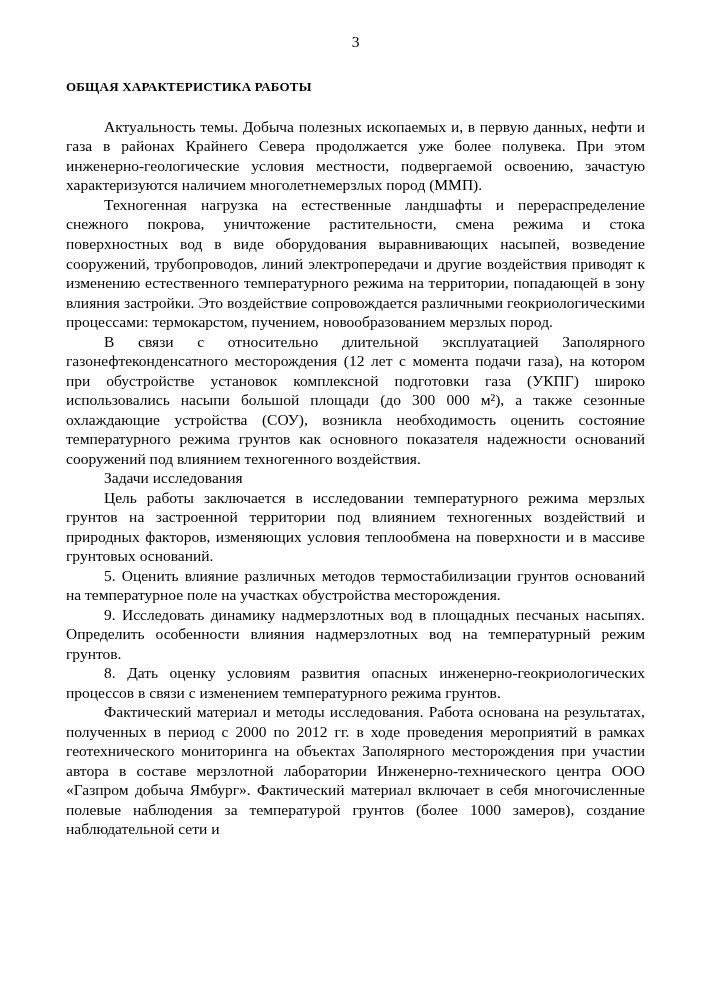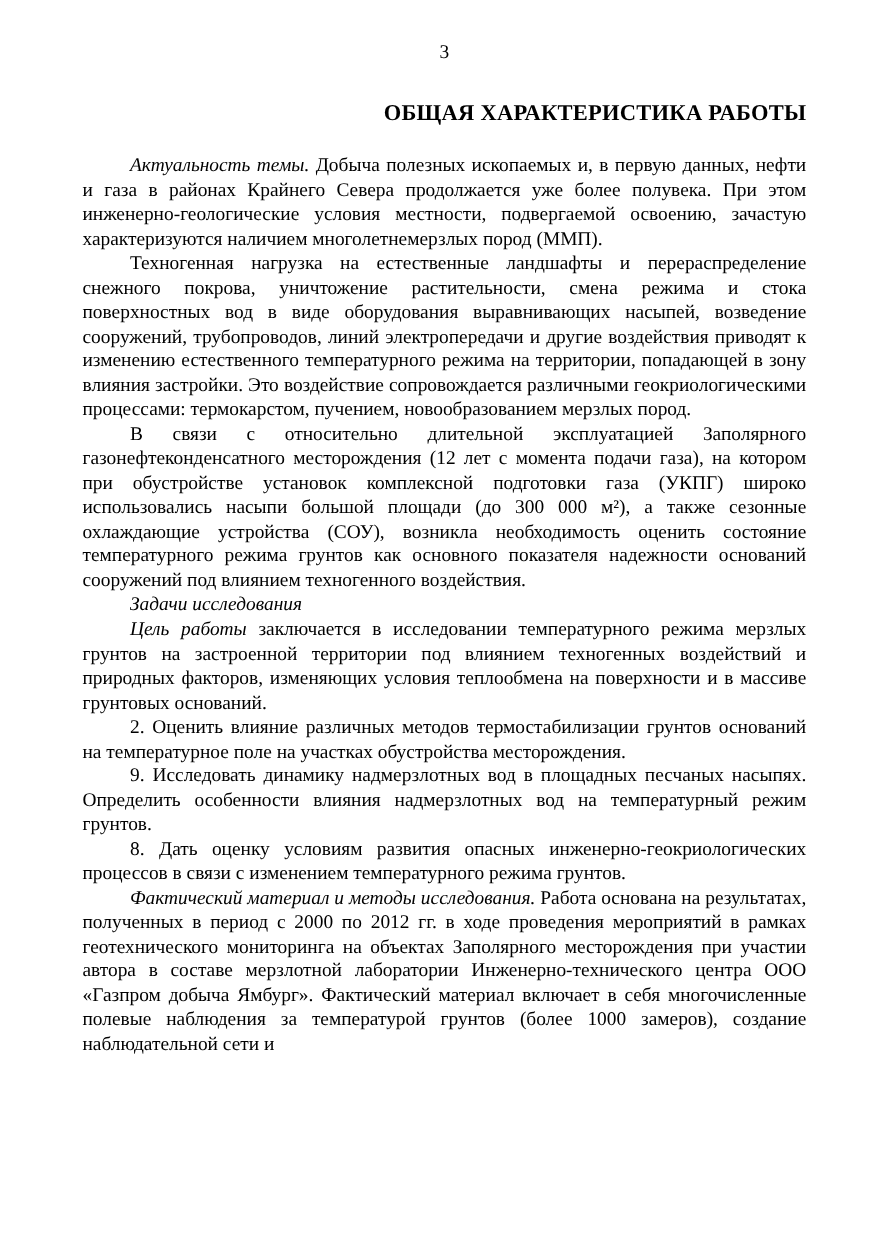--- a/index.html
+++ b/index.html
@@ -18,33 +18,32 @@
     font-size: 15.5px;
     line-height: 1.26;
     color: #000000;
     overflow: hidden;
   }
   .page-number {
     text-align: center;
     margin: 0 0 27px 0;
   }
   .doc-title {
-    text-align: right;
+    text-align: left;
     font-weight: bold;
-    font-size: 18px;
+    font-size: 13px;
     margin: 0 0 22px 0;
     letter-spacing: 0.2px;
   }
   .doc-body p {
     margin: 0;
     text-indent: 38px;
     text-align: justify;
   }
   .lead {
-    font-style: italic;
   }
 </style>
 </head>
 <body>
 
 <div class="page">
 
   <div class="page-number">3</div>
 
   <h1 class="doc-title">ОБЩАЯ ХАРАКТЕРИСТИКА РАБОТЫ</h1>
@@ -55,21 +54,21 @@
 
     <p><span class="lead"></span><span>Техногенная нагрузка на естественные ландшафты и перераспределение снежного покрова, уничтожение растительности, смена режима и стока поверхностных вод в виде оборудования выравнивающих насыпей, возведение сооружений, трубопроводов, линий электропередачи и другие воздействия приводят к изменению естественного температурного режима на территории, попадающей в зону влияния застройки. Это воздействие сопровождается различными геокриологическими процессами: термокарстом, пучением, новообразованием мерзлых пород.</span></p>
 
     <p><span class="lead"></span><span>В связи с относительно длительной эксплуатацией Заполярного газонефтеконденсатного месторождения (12 лет с момента подачи газа), на котором при обустройстве установок комплексной подготовки газа (УКПГ) широко использовались насыпи большой площади (до 300 000 м²), а также сезонные охлаждающие устройства (СОУ), возникла необходимость оценить состояние температурного режима грунтов как основного показателя надежности оснований сооружений под влиянием техногенного воздействия.</span></p>
 
     <p><span class="lead">Задачи исследования</span><span></span></p>
 
     <p><span class="lead">Цель работы</span><span> заключается в исследовании температурного режима мерзлых грунтов на застроенной территории под влиянием техногенных воздействий и природных факторов, изменяющих условия теплообмена на поверхности и в массиве грунтовых оснований.</span></p>
 
 
-    <p><span class="lead"></span><span>2. Оценить влияние различных методов термостабилизации грунтов оснований на температурное поле на участках обустройства месторождения.</span></p>
+    <p><span class="lead"></span><span>5. Оценить влияние различных методов термостабилизации грунтов оснований на температурное поле на участках обустройства месторождения.</span></p>
 
     <p><span class="lead"></span><span>9. Исследовать динамику надмерзлотных вод в площадных песчаных насыпях. Определить особенности влияния надмерзлотных вод на температурный режим грунтов.</span></p>
 
     <p><span class="lead"></span><span>8. Дать оценку условиям развития опасных инженерно-геокриологических процессов в связи с изменением температурного режима грунтов.</span></p>
 
     <p><span class="lead">Фактический материал и методы исследования.</span><span> Работа основана на результатах, полученных в период с 2000 по 2012 гг. в ходе проведения мероприятий в рамках геотехнического мониторинга на объектах Заполярного месторождения при участии автора в составе мерзлотной лаборатории Инженерно-технического центра ООО «Газпром добыча Ямбург». Фактический материал включает в себя многочисленные полевые наблюдения за температурой грунтов (более 1000 замеров), создание наблюдательной сети и</span></p>
 
   </div>
 </div>
 

